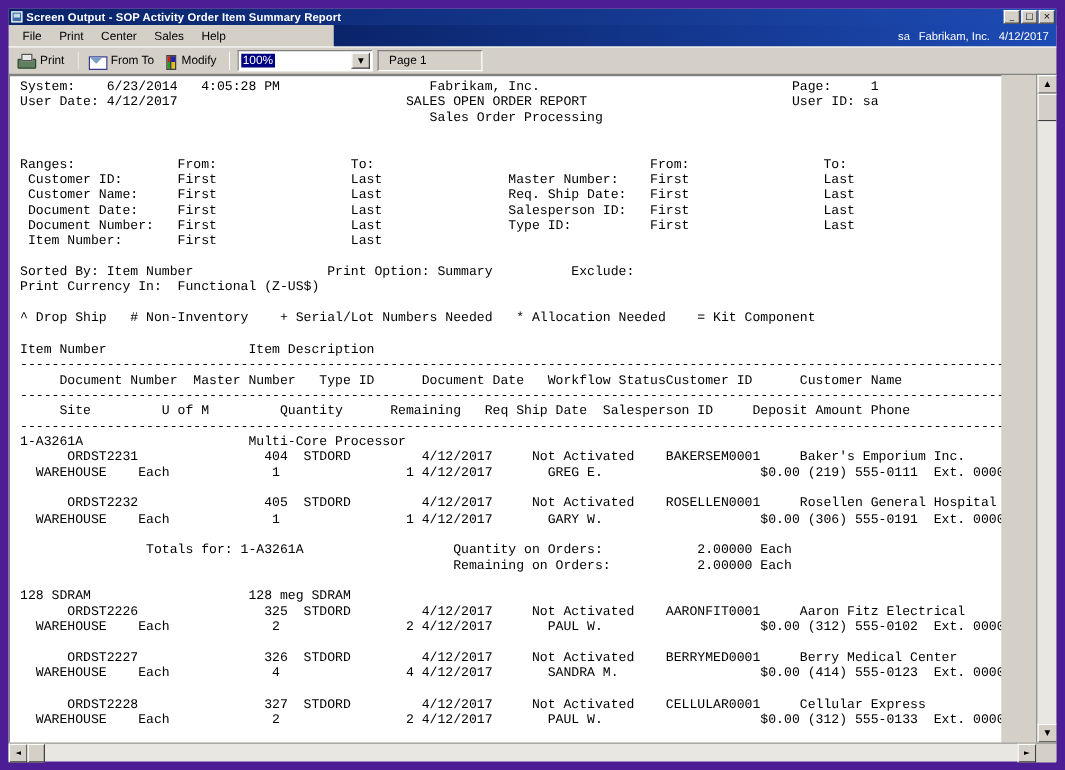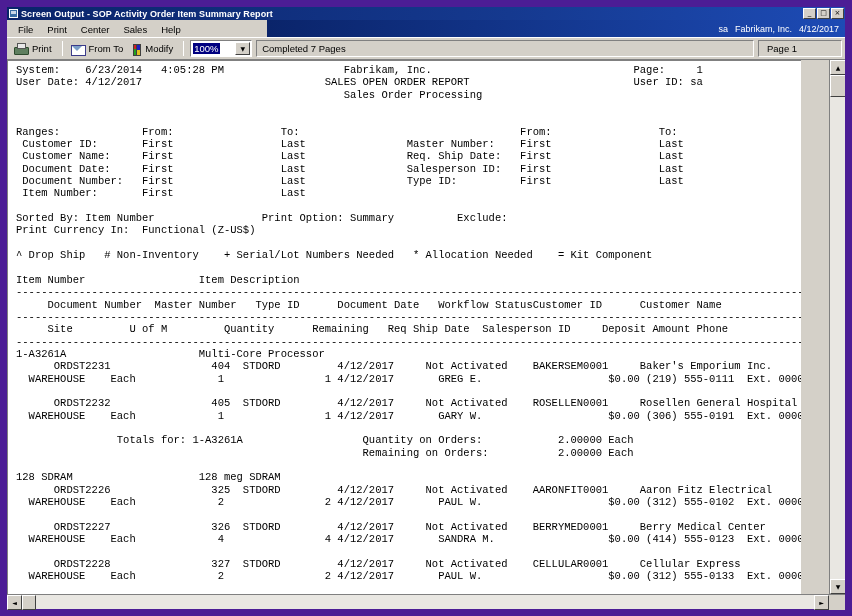--- a/index.html
+++ b/index.html
@@ -160,21 +160,21 @@
     border:1px solid #404040;
   }
   .icn-modify::after {
     content:""; position:absolute; left:4px; top:2px; width:3px; height:10px;
     background:linear-gradient(to bottom,#2020c0 0%,#2020c0 50%,#e0c020 50%,#e0c020 100%);
     border:1px solid #404040;
   }
   
   .combo {
     display: flex; align-items: stretch;
-    width: 62px; height: 17px;
+    width: 108px; height: 17px;
     background: #ffffff;
     border-top: 1px solid #808080;
     border-left: 1px solid #808080;
     border-right: 1px solid #ffffff;
     border-bottom: 1px solid #ffffff;
     margin-left: 2px;
   }
   .combo-val {
     flex: 1 1 auto;
     font-size: 9.5px;
@@ -357,21 +357,20 @@
     </div>
     <div class="tb-btn">
       <span class="icn icn-modify"></span>
       <span>Modify</span>
     </div>
     <div class="tb-sep"></div>
     <div class="combo">
       <div class="combo-val"><span>100%</span></div>
       <div class="combo-arrow">▼</div>
     </div>
-    <div class="status-field">Completed 7 Pages</div>
     <div class="page-field">Page 1</div>
   </div>
 
   <div class="report-outer">
     <div class="report-canvas">
       <pre class="report" id="report-text">System:    6/23/2014   4:05:28 PM                   Fabrikam, Inc.                                Page:     1
 User Date: 4/12/2017                             SALES OPEN ORDER REPORT                          User ID: sa
                                                     Sales Order Processing
 
 

